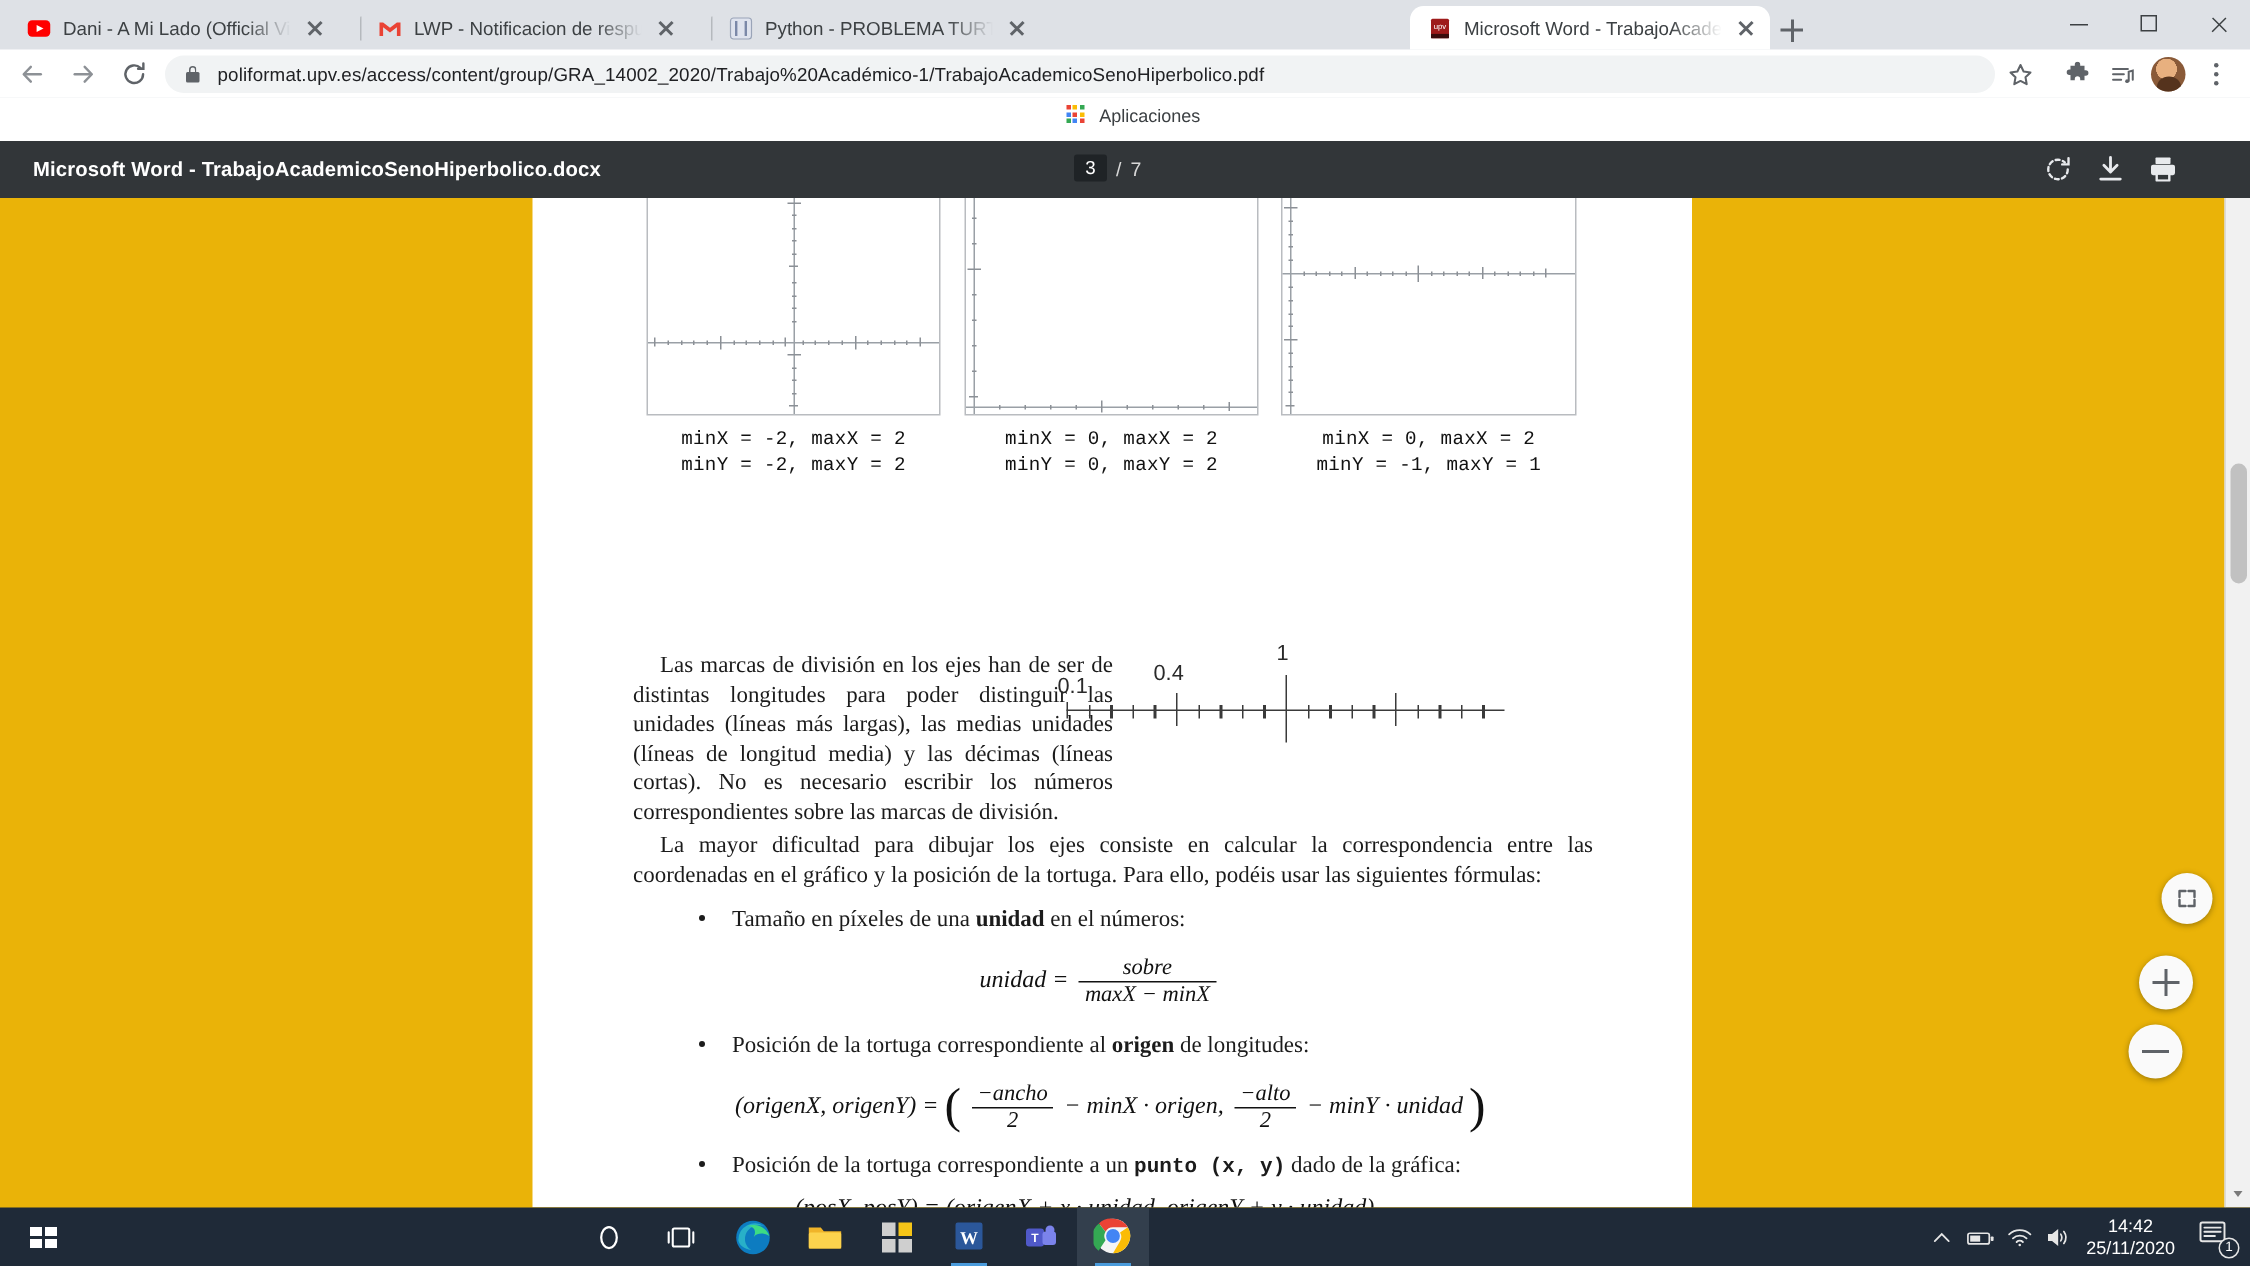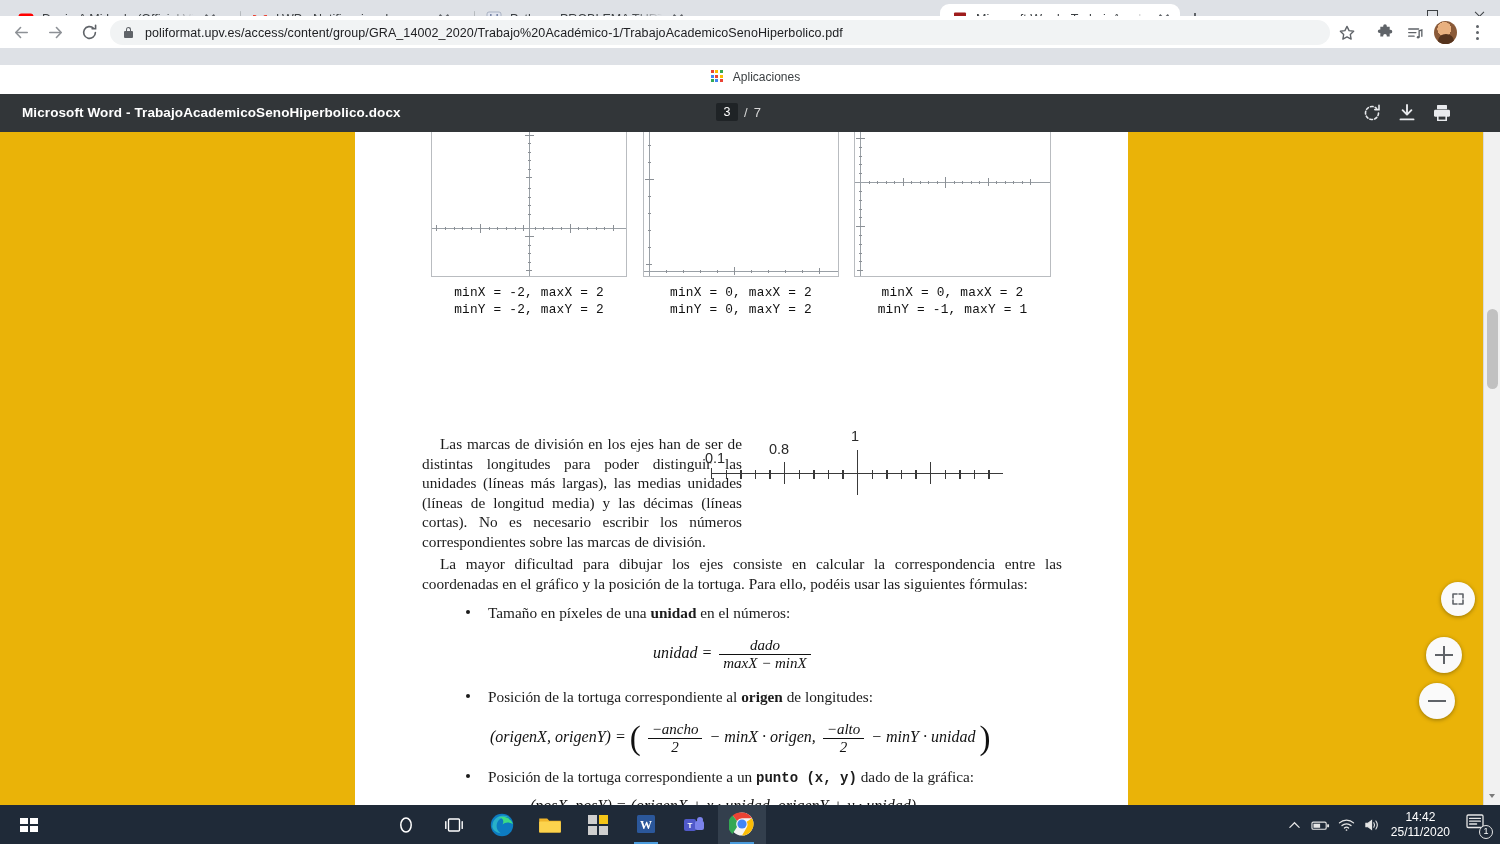--- a/index.html
+++ b/index.html
@@ -55,21 +55,21 @@
   #win-max b{ position:absolute; left:15px; top:10px; width:11px; height:11px;
               border:1.3px solid #3c4043; background:transparent; display:block; }
   #win-close{ left:1458px; }
   #win-close i:nth-child(1), #win-close i:nth-child(2) {
     left:15px; top:16px; width:13px; height:1.4px;
   }
   #win-close i:nth-child(1){ transform:rotate(45deg); }
   #win-close i:nth-child(2){ transform:rotate(-45deg); }
 
   
-  #toolbar { position:absolute; left:0; top:16px; width:1500px; height:32px; background:#ffffff; }
+  #toolbar { position:absolute; left:0; top:33px; width:1500px; height:32px; background:#ffffff; }
   .navbtn { position:absolute; top:3px; width:27px; height:27px; color:#5f6368; }
   .navbtn svg { position:absolute; left:4px; top:4px; }
   #nav-back { left:8px; }
   #nav-fwd  { left:42px; }
   #nav-rel  { left:76px; }
 
   #omnibox {
     position:absolute; left:110px; top:4px; width:1220px; height:25px;
     background:#f1f3f4; border-radius:13px; display:flex; align-items:center;
     padding:0 12px;
@@ -541,37 +541,37 @@
             <div class="rt" style="left:178.6px;top:43px;height:9px;"></div>
             <div class="rt" style="left:193.2px;top:43px;height:9px;"></div>
             <div class="rt" style="left:207.8px;top:43px;height:9px;"></div>
             <div class="rt" style="left:222.4px;top:43px;height:9px;"></div>
             <div class="rt" style="left:237px;top:35px;height:22px;"></div>
             <div class="rt" style="left:251.6px;top:43px;height:9px;"></div>
             <div class="rt" style="left:266.2px;top:43px;height:9px;"></div>
             <div class="rt" style="left:280.8px;top:43px;height:9px;"></div>
             <div class="rt" style="left:295.4px;top:43px;height:9px;"></div>
             <div class="lbl" style="left:12px;top:23px;">0.1</div>
-            <div class="lbl" style="left:76px;top:14px;">0.8</div>
+            <div class="lbl" style="left:76px;top:14px;">0.4</div>
             <div class="lbl" style="left:158px;top:1px;">1</div>
           </div>
 
           <div class="para" style="left:67px;top:422px;width:640px;">
             <span style="display:inline-block;width:18px;"></span><span>La mayor dificultad para dibujar los ejes consiste en calcular la correspondencia entre las coordenadas en el gráfico y la posición de la tortuga. Para ello, podéis usar las siguientes fórmulas:</span>
           </div>
 
           <div class="bullet" style="left:133px;top:471px;width:560px;">
             <span class="dot"></span>
             <span>Tamaño en píxeles de una </span><b>unidad</b><span> en el números:</span>
           </div>
 
           <div class="formula" style="left:298px;top:505px;">
             <span>unidad =</span>
             <span class="frac">
-              <span class="num">dado</span>
+              <span class="num">sobre</span>
               <span class="den">maxX − minX</span>
             </span>
           </div>
 
           <div class="bullet" style="left:133px;top:555px;width:560px;">
             <span class="dot"></span>
             <span>Posición de la tortuga correspondiente al </span><b>origen</b><span> de longitudes:</span>
           </div>
 
           <div class="formula" style="left:135px;top:589px;">

